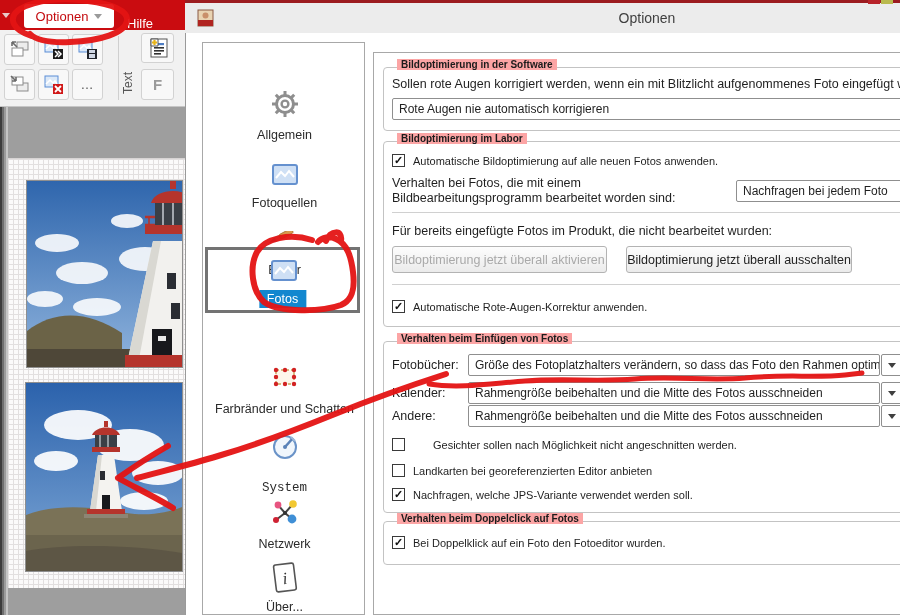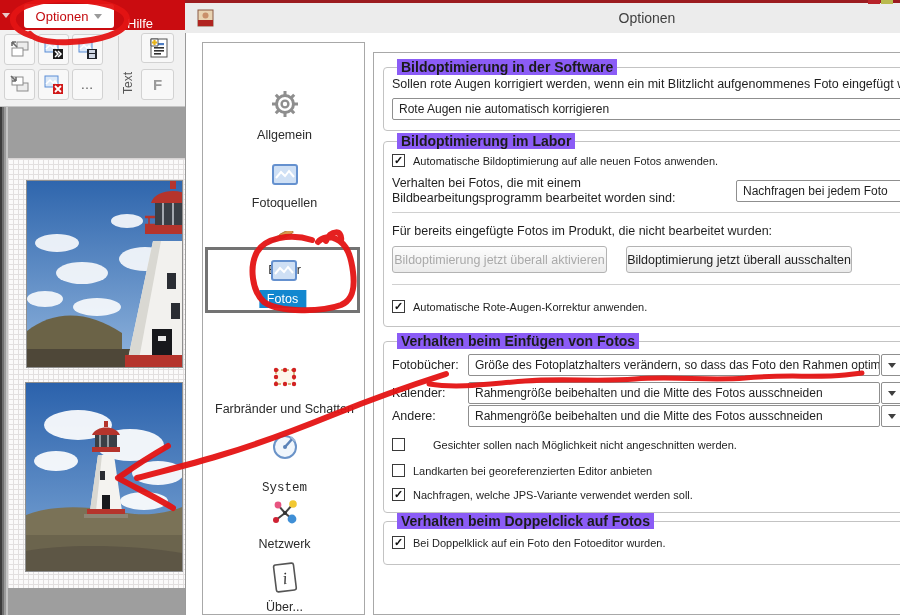--- a/index.html
+++ b/index.html
@@ -47,22 +47,22 @@
 
   .sidebar{left:202px;top:42px;width:163px;height:573px;background:#fff;border:1px solid #a8a8a8;}
   .side-ico{position:absolute;left:0;width:163px;display:flex;justify-content:center;}
   .side-lbl{position:absolute;left:0;width:163px;text-align:center;font-size:12.5px;color:#2b2b2b;}
   .sel-box{position:absolute;left:2px;top:204px;width:155px;height:66px;border:3px solid #737373;}
   .chip{position:absolute;left:50%;transform:translateX(-50%);background:#1287cf;color:#fff;
         font-size:12.5px;padding:2px 8px;}
 
   .rpanel{left:373px;top:52px;width:556px;height:563px;background:#fff;border:1px solid #a8a8a8;}
   .group{position:absolute;border:1px solid #c3c3c3;border-radius:4px;}
-  .gtitle{position:absolute;top:-9px;left:13px;background:#8b5cf6;padding:0 4px;
-          font-weight:bold;font-size:14px;color:#1b1b1b;white-space:nowrap;}
+  .gtitle{position:absolute;top:-9px;left:13px;background:#fca5a5;padding:0 4px;
+          font-weight:bold;font-size:10px;color:#1b1b1b;white-space:nowrap;}
   .txt{position:absolute;font-size:12.5px;white-space:nowrap;}
   .txtwrap{position:absolute;font-size:12.5px;line-height:15px;}
   .combo{position:absolute;height:22px;background:#fff;border:1px solid #8f8f8f;border-radius:2px;
          font-size:12px;line-height:20px;padding:0 6px;white-space:nowrap;overflow:hidden;cursor:pointer;}
   .combo-arrow{position:absolute;width:22px;height:22px;background:#fff;border:1px solid #8f8f8f;
          border-radius:2px;display:flex;align-items:center;justify-content:center;cursor:pointer;}
   .combo-arrow .tri{width:0;height:0;border-left:4px solid transparent;border-right:4px solid transparent;
          border-top:5px solid #3f3f3f;}
   .sep{position:absolute;height:1px;background:#d0d0d0;}
   .btn{position:absolute;height:27px;border:1px solid #b3b3b3;border-radius:3px;

